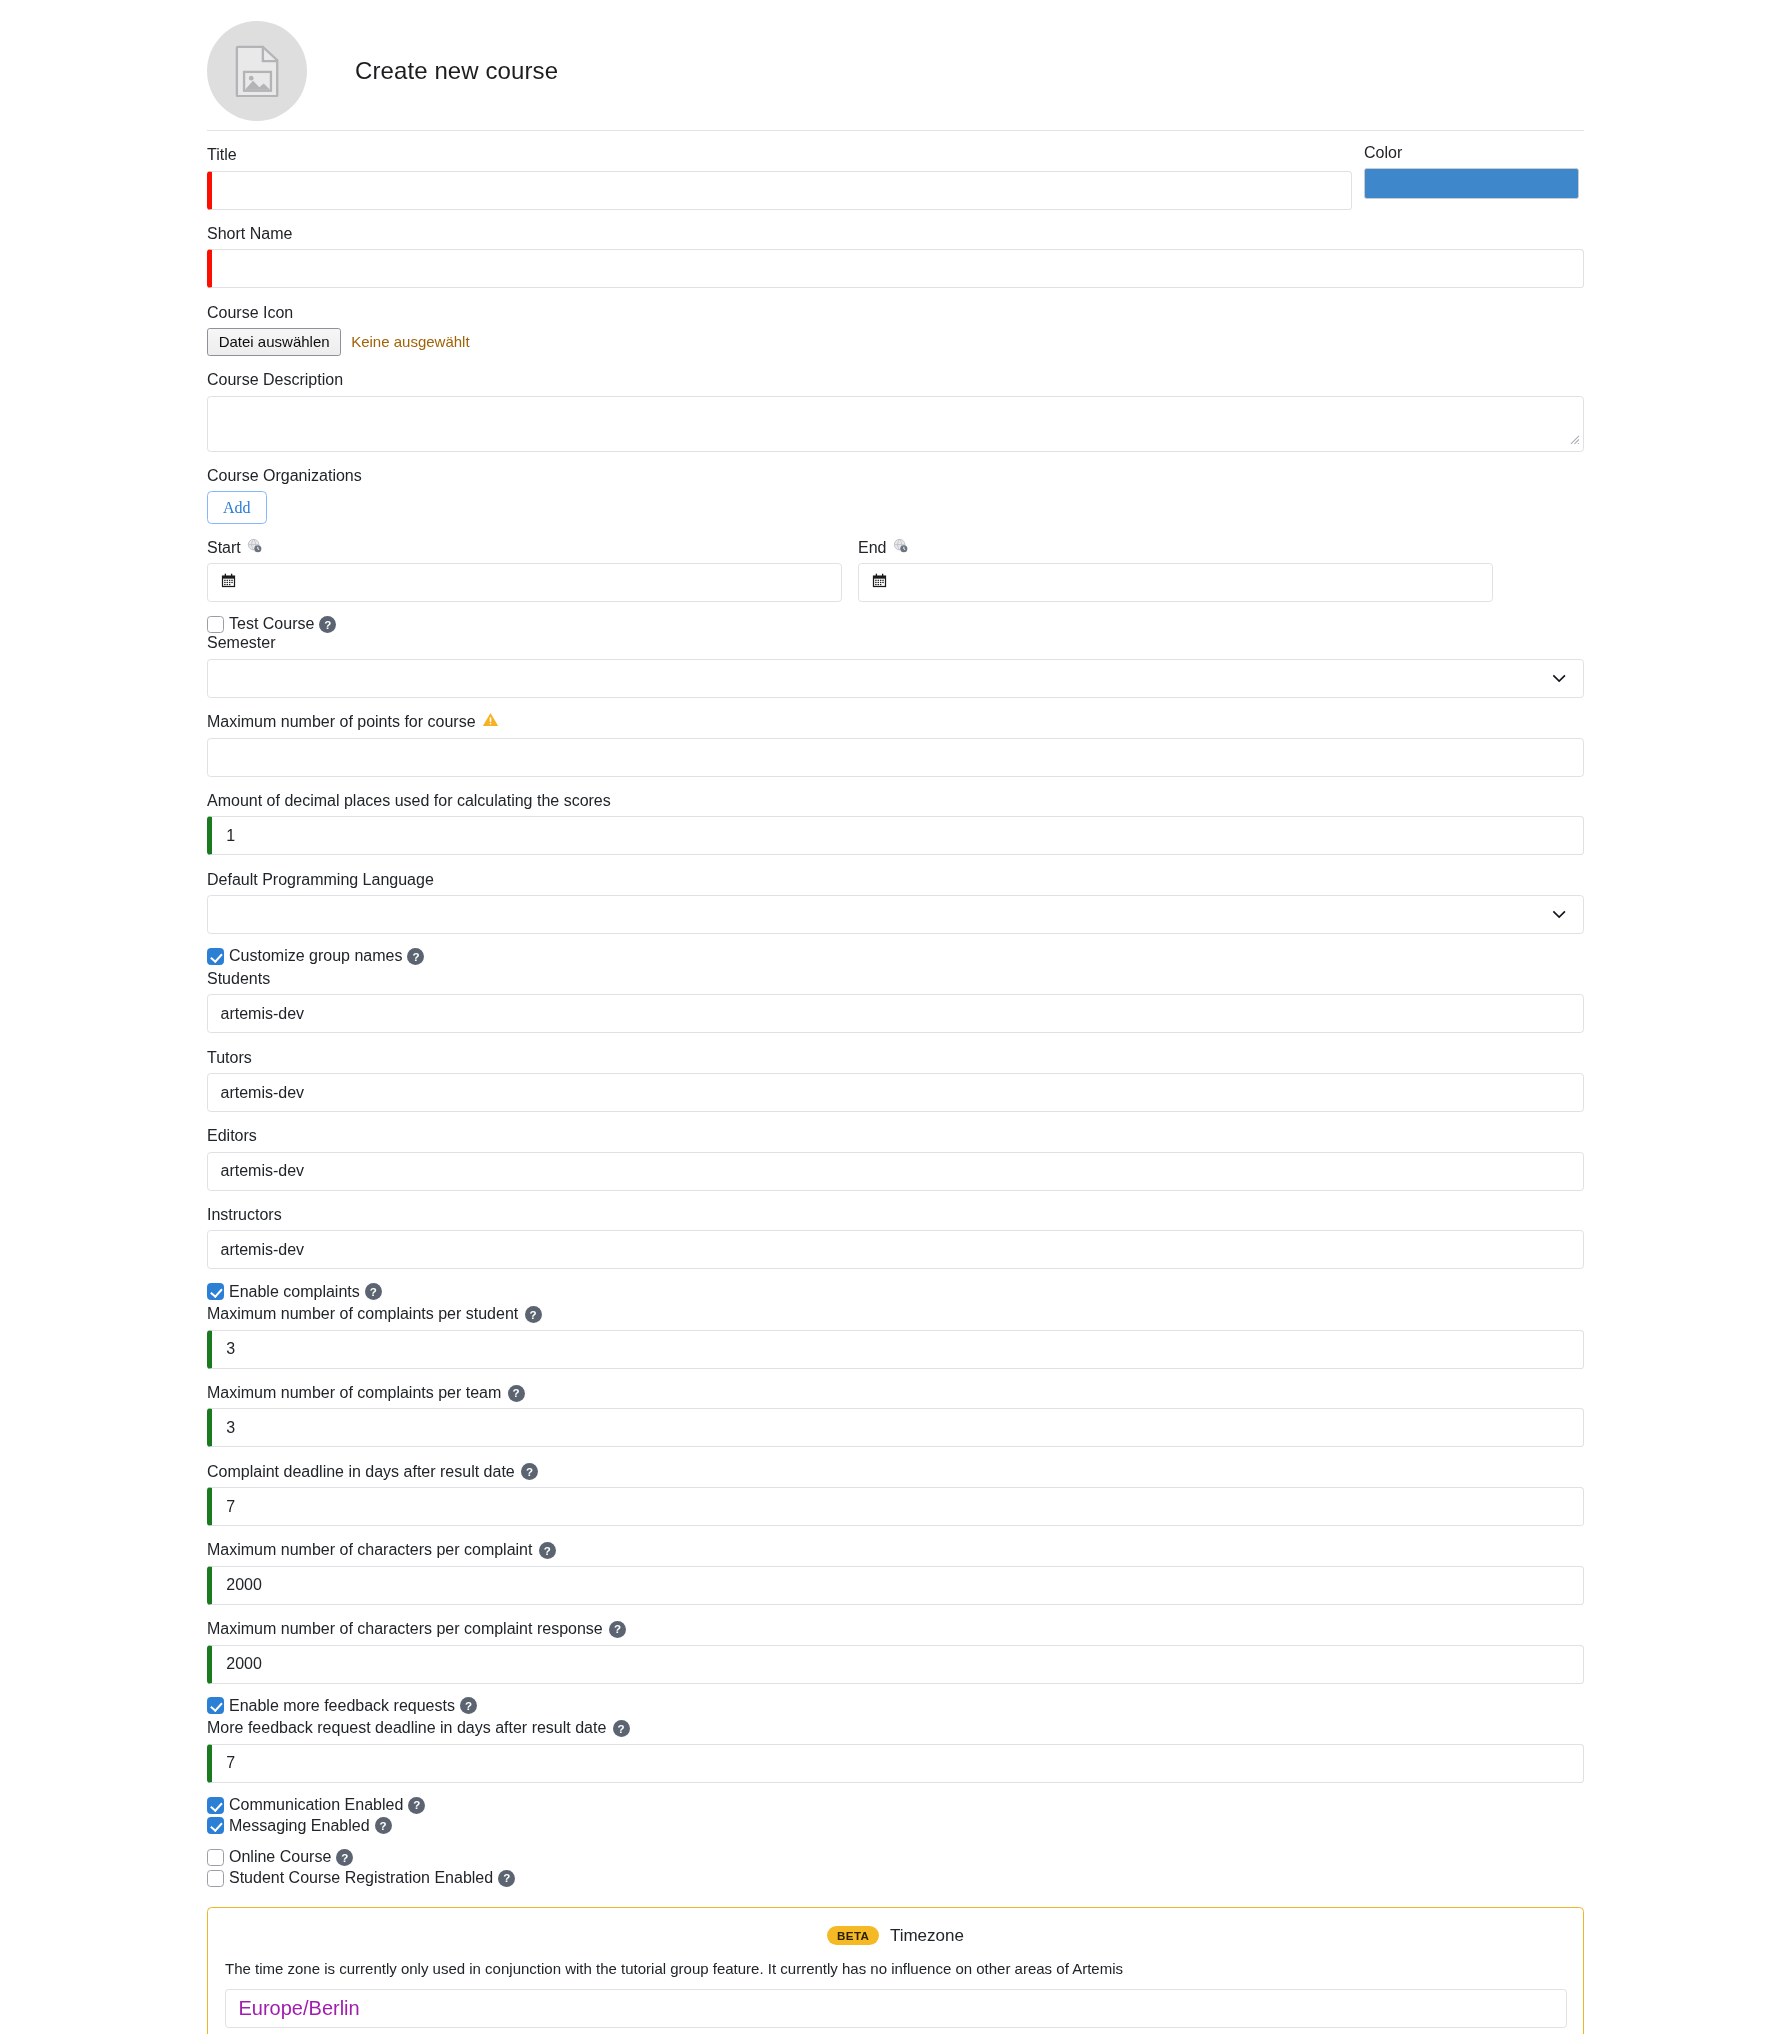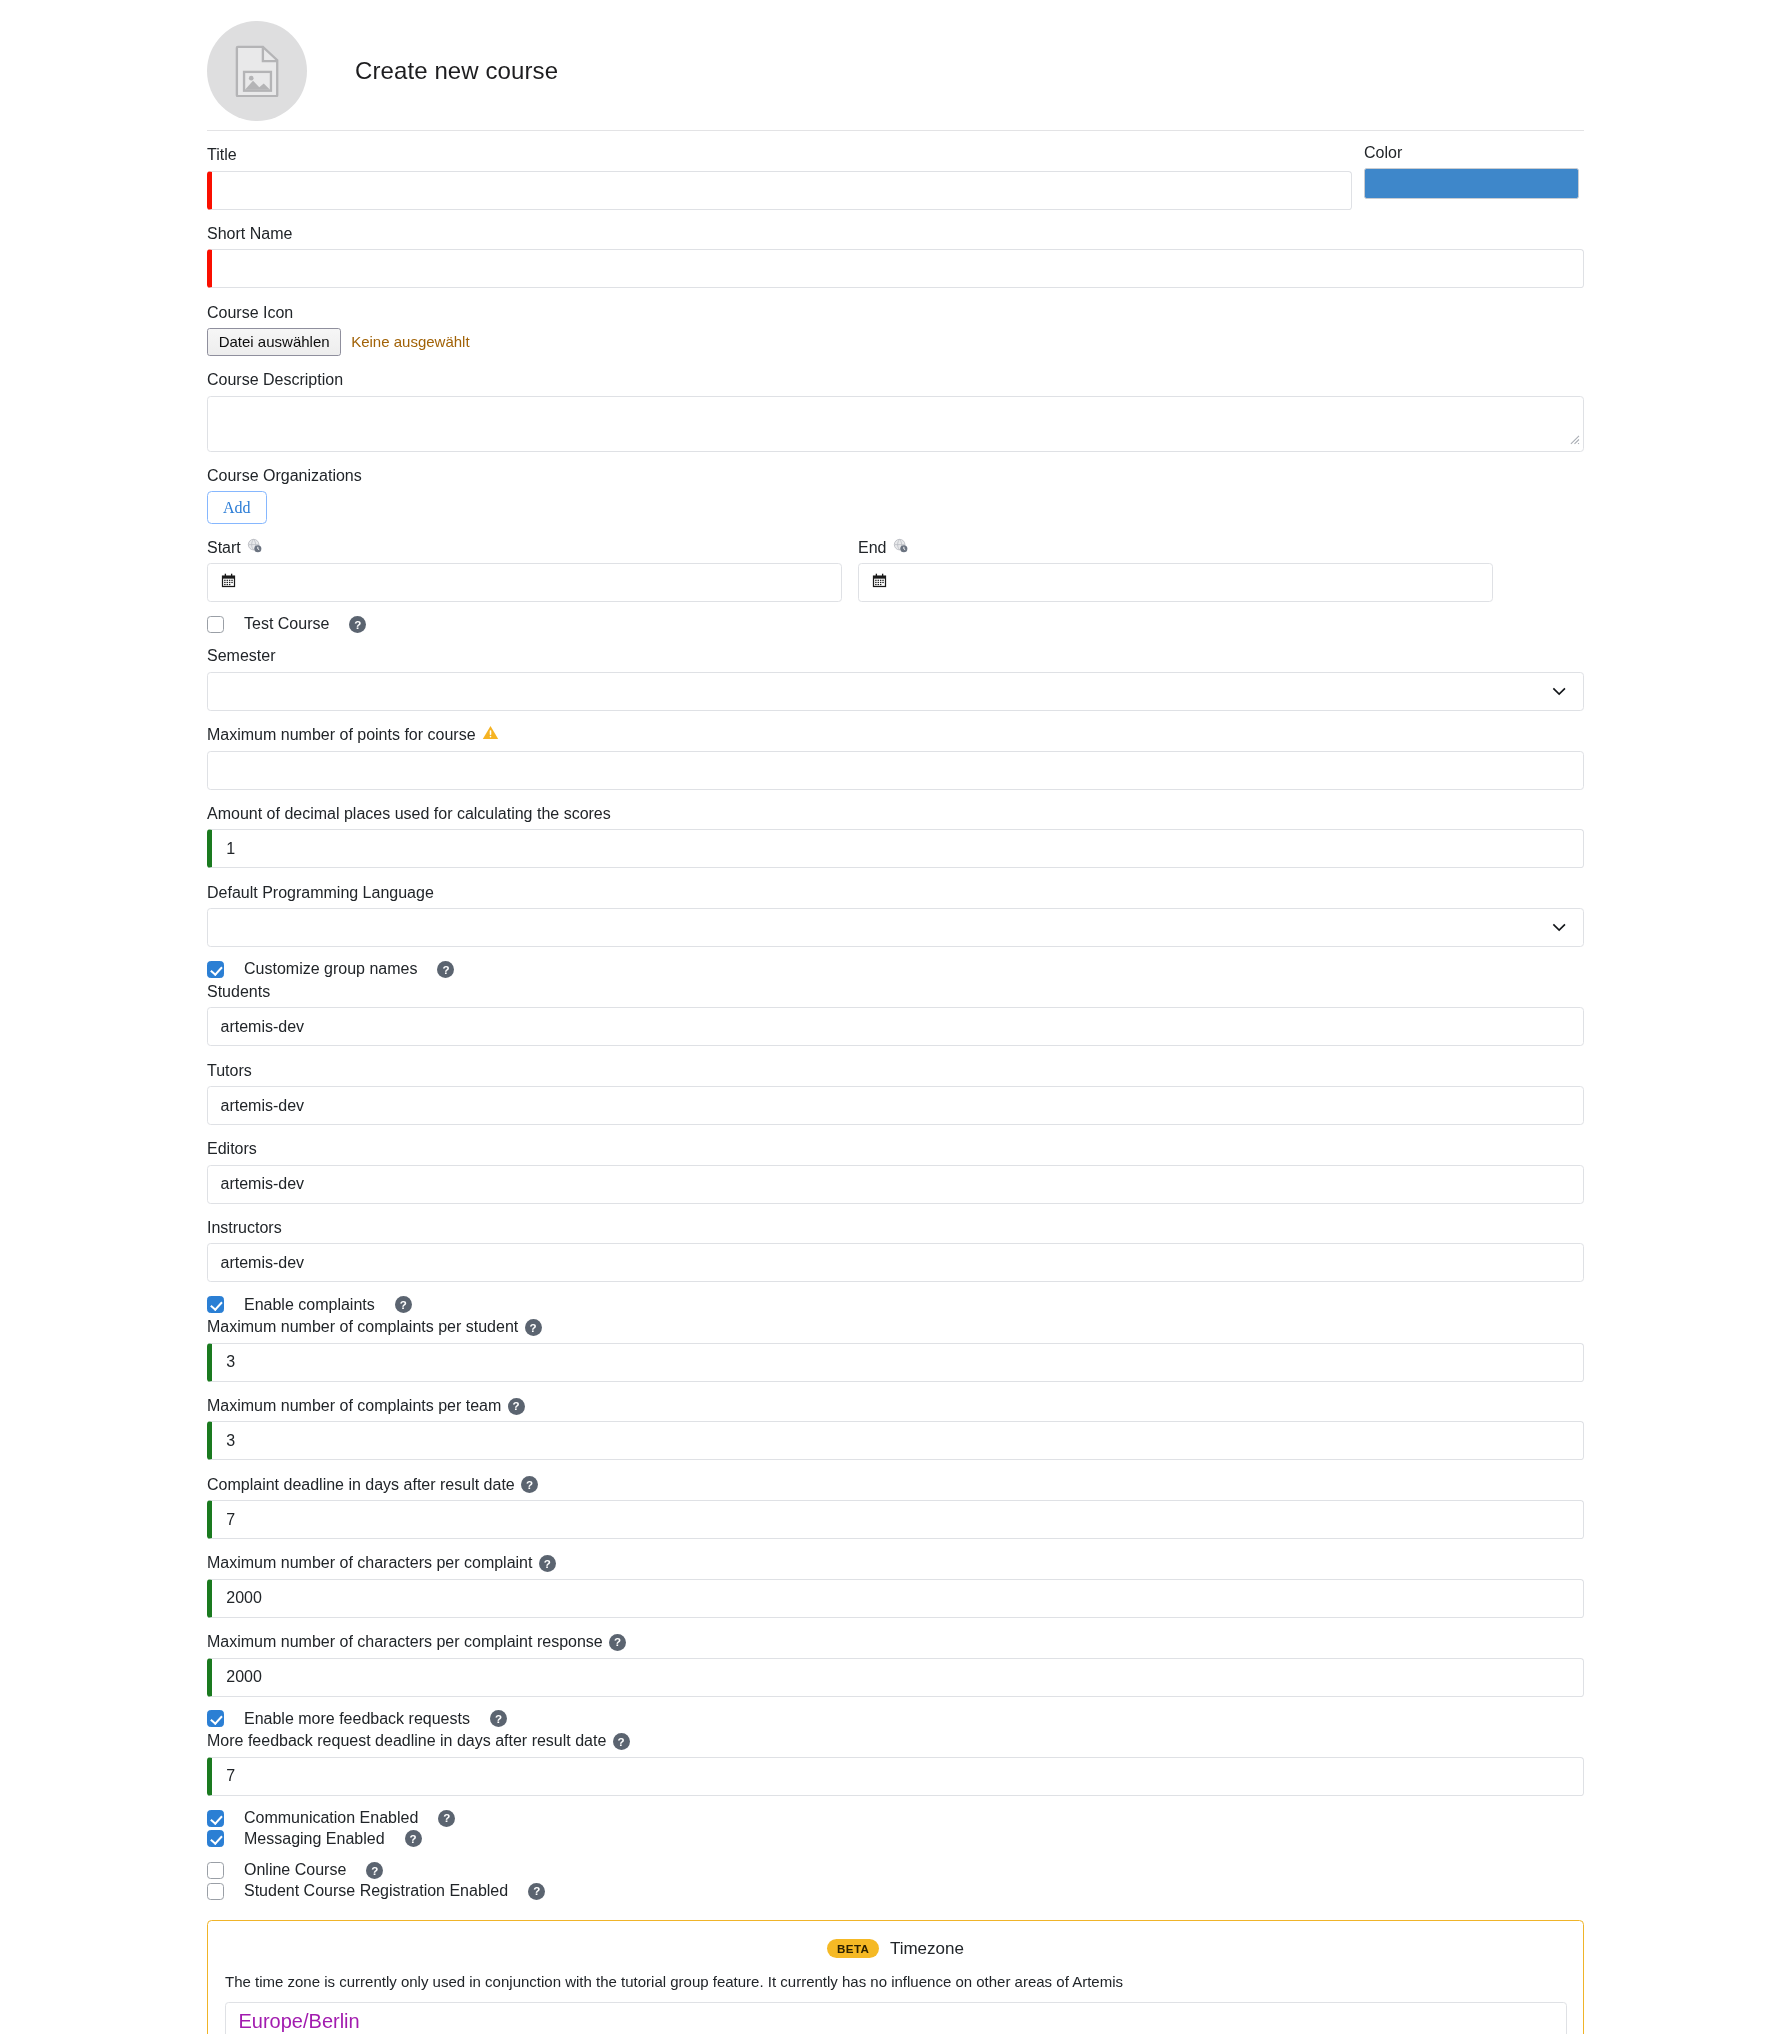--- a/index.html
+++ b/index.html
@@ -131,21 +131,21 @@
     border-radius: 2.7px;
   }
 
   
   .row2 { display: flex; gap: 16px; margin-top: 14px; }
   .col  { width: 635px; }
   .date-ctrl { display: flex; align-items: center; gap: 10.7px; }
 
   
   .cbrow {
-    display: flex; align-items: center; gap: 20px;
+    display: flex; align-items: center; gap: 5px;
     font-size: 16px; color: #212529;
     margin-top: 13.4px;
   }
   .cbrow.tight { margin-top: 2.7px; }
   .cb {
     width: 17px; height: 17px; border-radius: 3.6px;
     border: 0.9px solid #9a9fa6; background: #fff;
     flex: none; position: relative;
   }
   .cb.checked { background: #2b7fd4; border-color: #2b7fd4; }
@@ -340,21 +340,21 @@
         </div>
       </div>
     </div>
 
     <div class="cbrow">
       <span class="cb"></span>
       <span>Test Course</span>
       <span class="help">?</span>
     </div>
 
-    <div class="field" style="margin-top:13px">
+    <div class="field" style="margin-top:0">
       <div class="label">Semester</div>
       <div class="select">
         <span class="chev">
           <svg width="14.3" height="9" viewBox="0 0 16 10">
               <path d="M1.5 1.5 L8 8 L14.5 1.5" fill="none" stroke="#121519" stroke-width="1.8"></path>
             </svg>
         </span>
       </div>
     </div>
 

